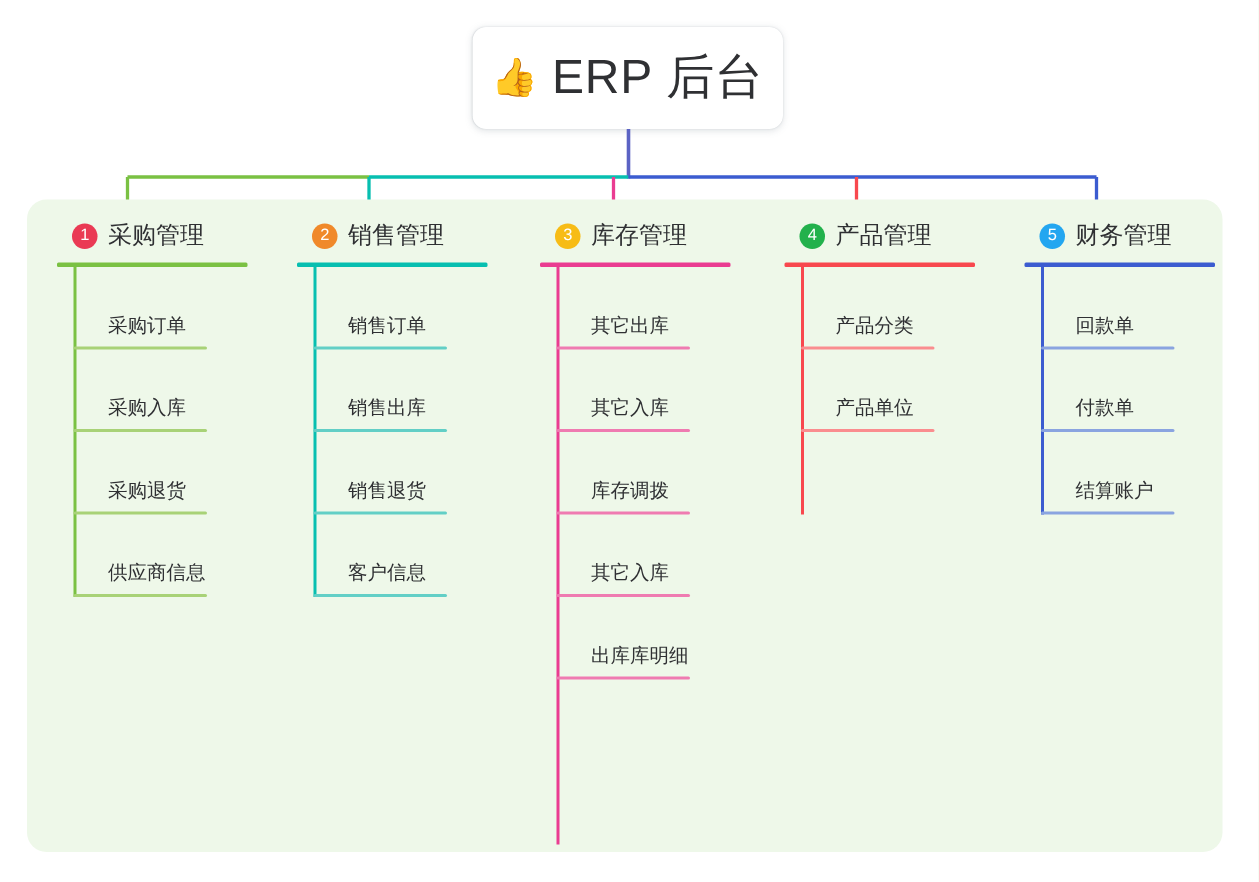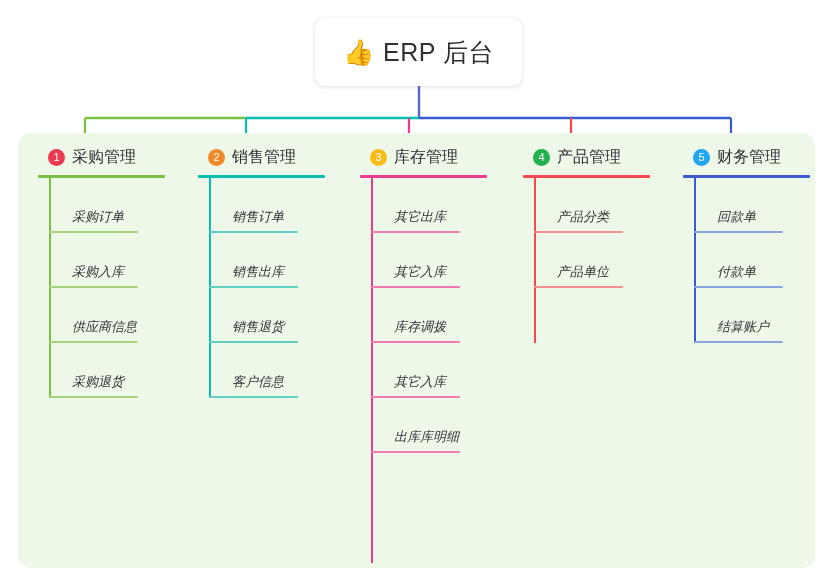--- a/index.html
+++ b/index.html
@@ -35,21 +35,21 @@
     justify-content: center;
     gap: 9px;
     box-sizing: border-box;
   }
   .root-emoji {
     font-size: 25px;
     line-height: 1;
     display: inline-block;
   }
   .root-title {
-    font-size: 25px;
+    font-size: 32px;
     color: #2f3033;
     letter-spacing: 0.5px;
     white-space: nowrap;
   }
 
   
   .connector-svg {
     position: absolute;
     left: 0;
     top: 0;
@@ -117,21 +117,20 @@
     height: 3px;
     width: 127px;
     margin-top: 6px;
     border-radius: 1px;
   }
 
   .col-items {
     position: relative;
     margin-top: 0;
     padding-top: 0;
-    font-style: italic;
   }
   .spine {
     position: absolute;
     left: 11px;
     top: 0;
     width: 1.6px;
   }
   .item {
     position: relative;
     height: 55px;
@@ -189,27 +188,27 @@
           <div class="spine" style="background: rgb(122, 193, 67); height: 220px;"></div>
           <div class="item">
             <span class="item-label">采购订单</span>
             <div class="item-underline" style="background: rgb(168, 210, 119);"></div>
           </div>
           <div class="item">
             <span class="item-label">采购入库</span>
             <div class="item-underline" style="background: rgb(168, 210, 119);"></div>
           </div>
           <div class="item">
+            <span class="item-label">采购退货</span>
+            <div class="item-underline" style="background: rgb(168, 210, 119);"></div>
+          </div>
+          <div class="item">
             <span class="item-label">供应商信息</span>
             <div class="item-underline" style="background: rgb(168, 210, 119);"></div>
           </div>
-          <div class="item">
-            <span class="item-label">采购退货</span>
-            <div class="item-underline" style="background: rgb(168, 210, 119);"></div>
-          </div>
         </div>
       </div>
       <div class="column col-1">
         <div class="col-head">
           <span class="col-badge" style="background: rgb(240, 137, 42);">2</span>
           <span class="col-title">销售管理</span>
         </div>
         <div class="col-bar" style="background: rgb(7, 191, 176);"></div>
         <div class="col-items">
           <div class="spine" style="background: rgb(7, 191, 176); height: 220px;"></div>

